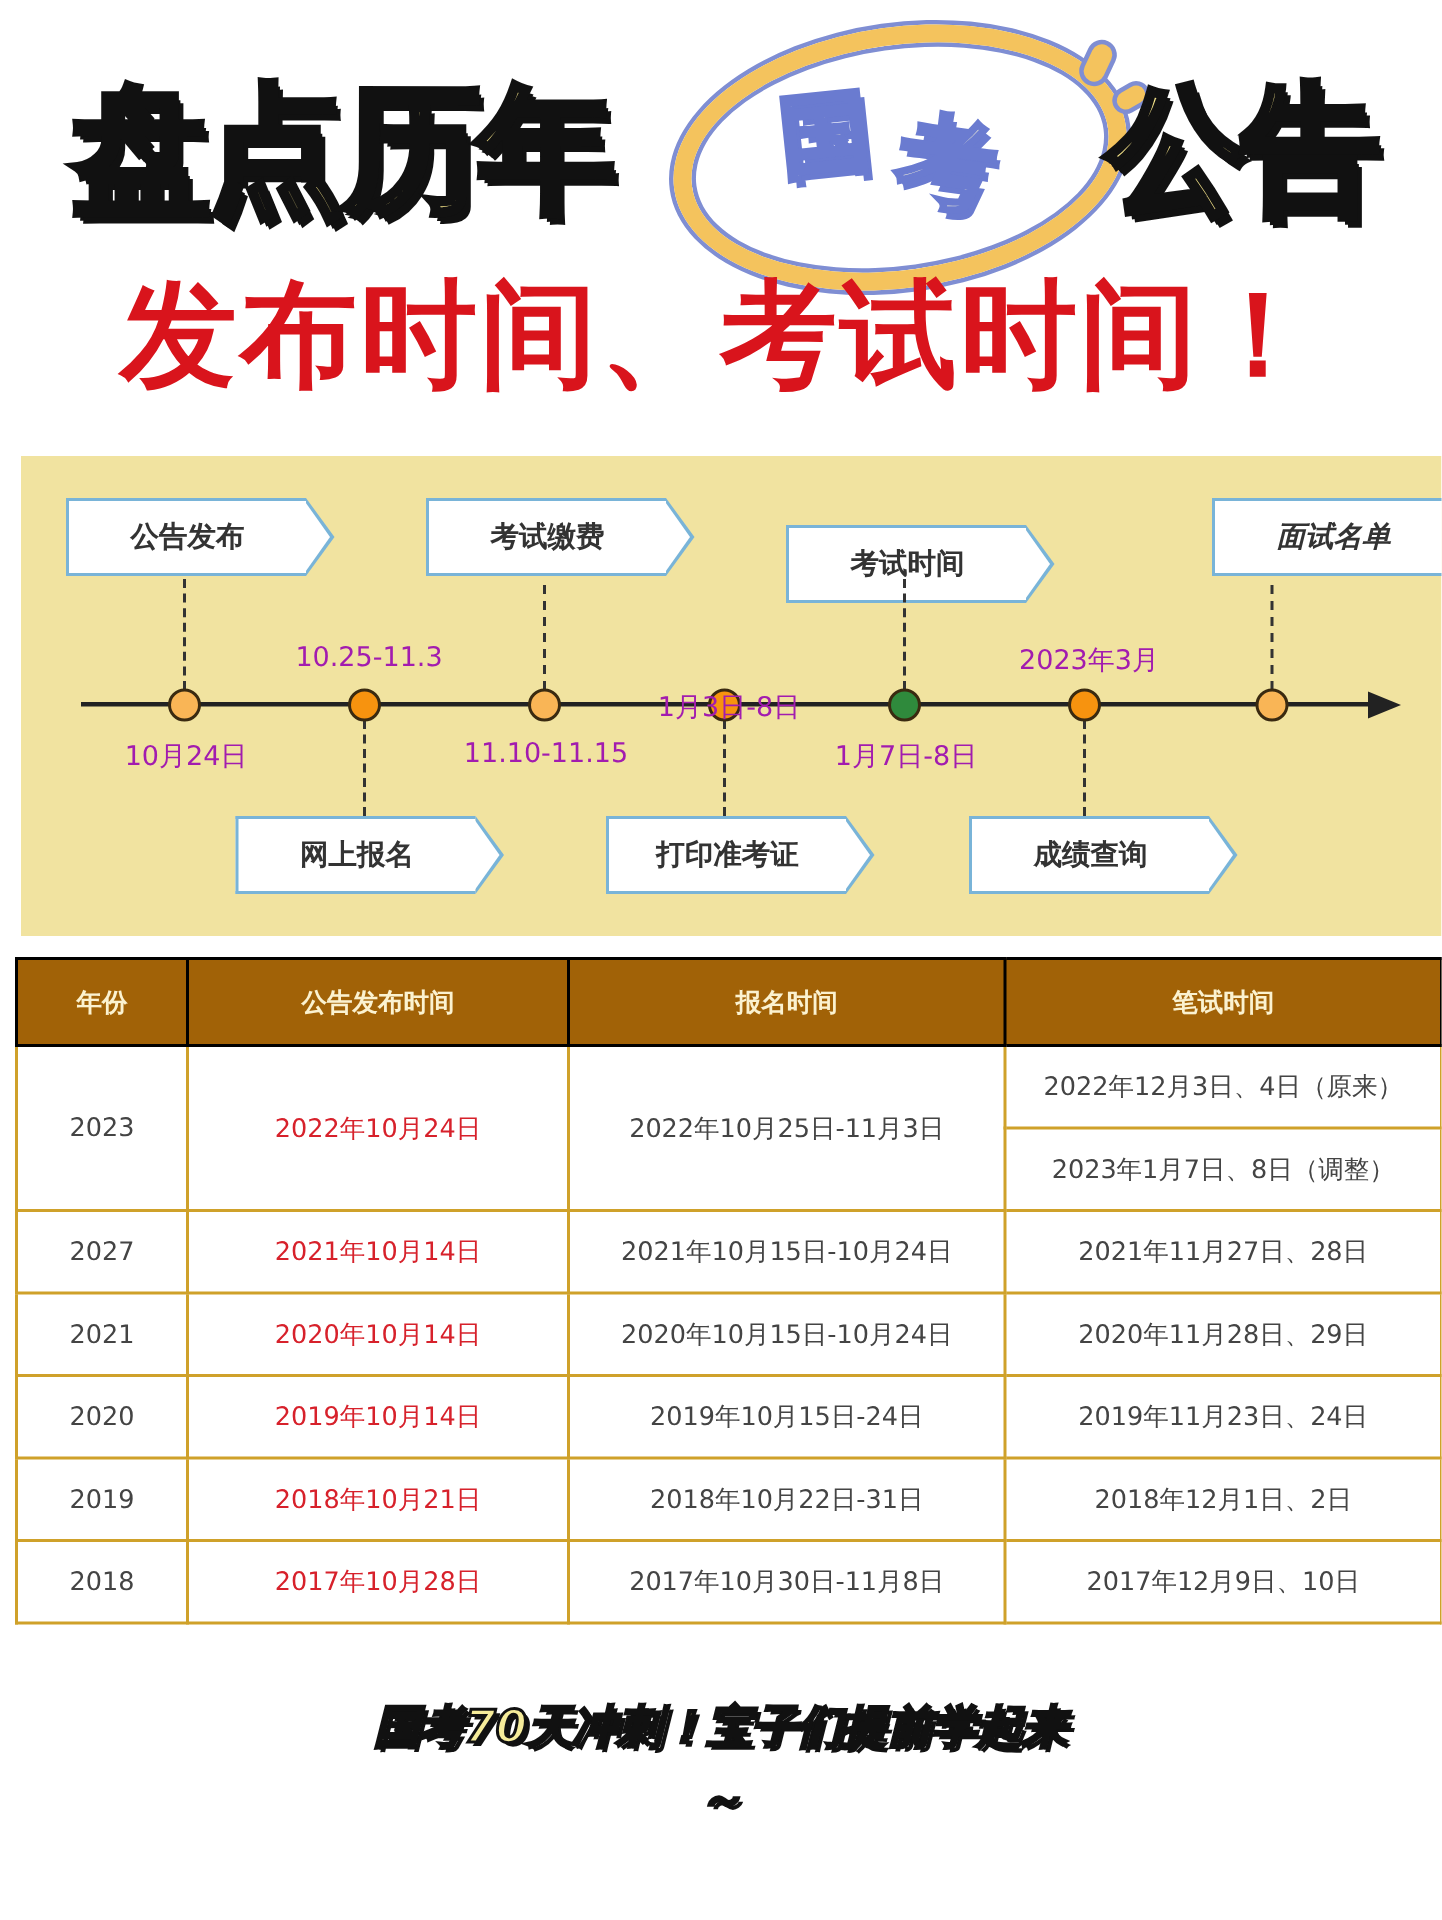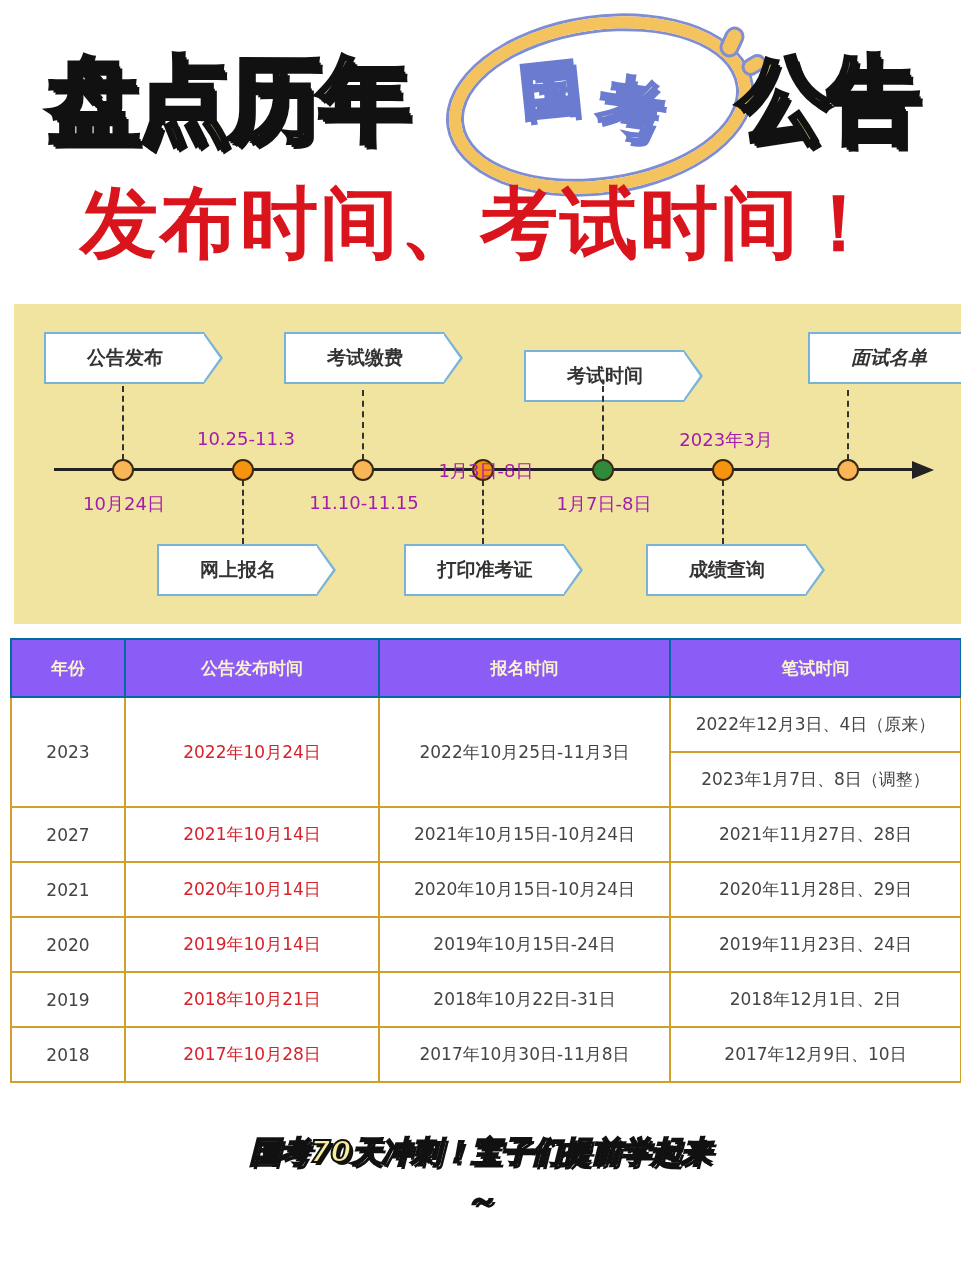--- a/index.html
+++ b/index.html
@@ -34,21 +34,21 @@
             border-top:24px solid transparent; border-bottom:24px solid transparent; border-left:17px solid #ffffff; }
   .tl-box span { position:relative; z-index:2; }
   .axis { position:absolute; left:40px; top:164px; width:860px; height:3px; background:#222; }
   .arrow { position:absolute; left:898px; top:157px; width:0; height:0; border-top:9px solid transparent;
            border-bottom:9px solid transparent; border-left:22px solid #222; }
   .dot { position:absolute; width:18px; height:18px; border-radius:50%; border:2px solid #3a2a10; top:155px; }
   .dash { position:absolute; width:0; border-left:2px dashed #333; }
   .tl-label { position:absolute; font-size:18px; font-weight:normal; color:#a21caf; white-space:nowrap; transform:translateX(-50%); }
 
   table.schedule { position:absolute; left:10px; top:638px; width:950px; border-collapse:collapse; table-layout:fixed; }
-  .schedule th { background:#8b5cf6; color:#fbf2d0; height:54px; font-size:17px; font-weight:bold; border:2px solid #0369a1; }
+  .schedule th { background:#a16207; color:#fbf2d0; height:54px; font-size:17px; font-weight:bold; border:2px solid #000000; }
   .schedule td { border:2px solid #cfa12a; background:#fff; text-align:center; font-size:17px; color:#444; height:51px; }
   .schedule td.red { color:#d7212b; }
 
   .footer { position:absolute; left:0; top:1128px; width:961px; text-align:center; font-size:30px; font-weight:900;
             font-style:italic; color:#f6ec9a; -webkit-text-stroke:2px #111; text-shadow:3px 3px 0 #111; line-height:48px; }
 </style>
 </head>
 <body>
 
 <div class="hero">

